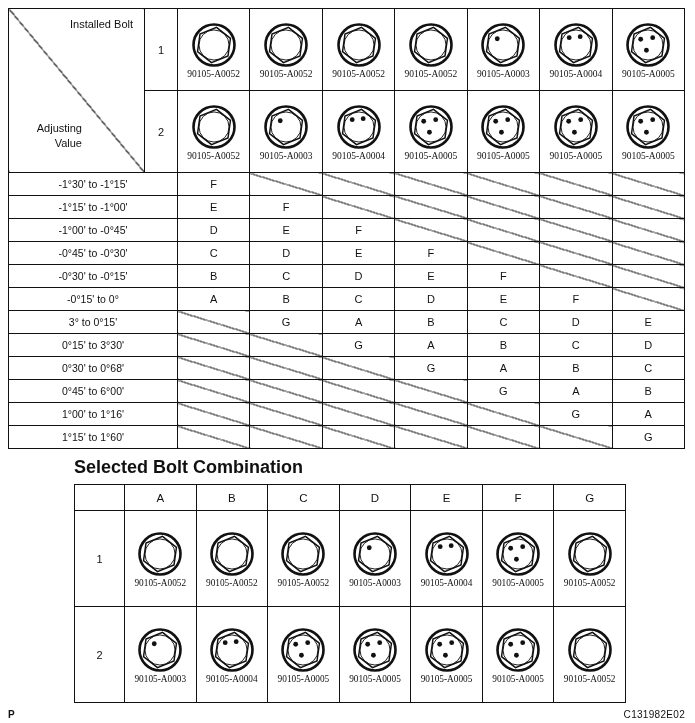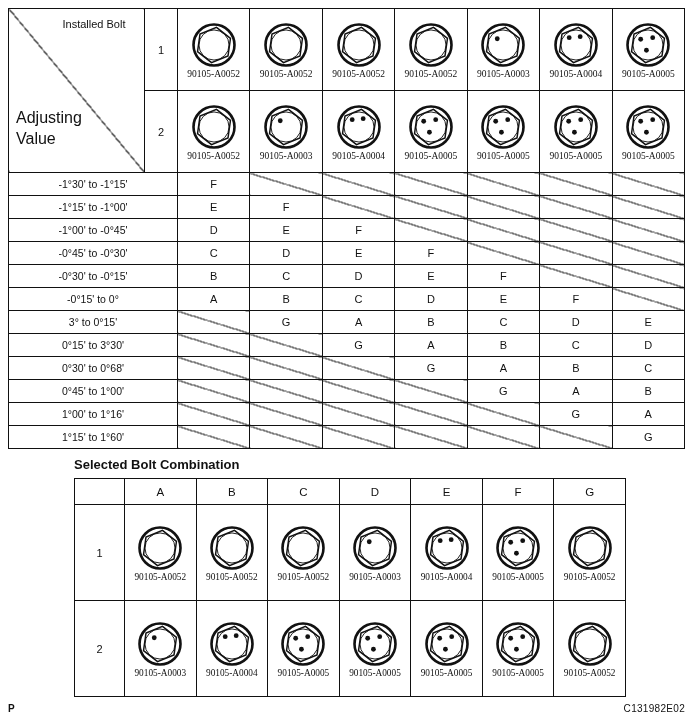--- a/index.html
+++ b/index.html
@@ -21,42 +21,42 @@
   .adj-table col.c-num    { width: 33px; }
 
   .corner-cell {
     position: relative;
     background: linear-gradient(to top right,
       transparent calc(50% - 0.6px), #333 calc(50% - 0.6px),
       #333 calc(50% + 0.6px), transparent calc(50% + 0.6px));
   }
   .corner-top {
     position: absolute; top: 8px; left: 46px; width: 78px;
-    font-size: 11px; line-height: 1.3; text-align: center;
+    font-size: 11px; line-height: 1.3; text-align: right;
   }
   .corner-bottom {
     position: absolute; bottom: 22px; left: 7px; width: 66px;
-    font-size: 16px; line-height: 1.3; text-align: left;
+    font-size: 11px; line-height: 1.3; text-align: right;
   }
 
   .num-cell { font-size: 11px; }
   .bolt-cell { height: 82px; }
   .bolt-svg { display: block; margin: 3px auto 0 auto; }
   .part-label { font-size: 9.5px; line-height: 1.1; margin-top: 1px; white-space: nowrap; font-family: Liberation Serif, serif; }
 
   .range-cell { height: 23px; font-size: 10.5px; white-space: nowrap; }
   .letter-cell { font-size: 11px; }
   .hatched {
     background: linear-gradient(to top right,
       transparent calc(50% - 0.6px), #444 calc(50% - 0.6px),
       #444 calc(50% + 0.6px), transparent calc(50% + 0.6px));
   }
 
   
-  .heading { font-weight: bold; font-size: 13px; margin: 8px 0 6px 66px; }
+  .heading { font-weight: bold; font-size: 18px; margin: 8px 0 6px 66px; }
 
   
   .comb-table { width: 552px; margin-left: 66px; }
   .comb-table col.c-num { width: 50px; }
   .comb-table .head-cell { height: 26px; font-size: 11.5px; }
   .comb-table .bolt-cell { height: 96px; }
   .comb-table .part-label { font-size: 9.3px; }
 
   
   .footer {
@@ -305,21 +305,21 @@
           <td class="range-cell" colspan="2">0°30' to 0°68'</td>
           <td class="letter-cell hatched"></td>
           <td class="letter-cell hatched"></td>
           <td class="letter-cell hatched"></td>
           <td class="letter-cell">G</td>
           <td class="letter-cell">A</td>
           <td class="letter-cell">B</td>
           <td class="letter-cell">C</td>
         </tr>
         <tr>
-          <td class="range-cell" colspan="2">0°45' to 1°00'</td>
+          <td class="range-cell" colspan="2">0°45' to 6°00'</td>
           <td class="letter-cell hatched"></td>
           <td class="letter-cell hatched"></td>
           <td class="letter-cell hatched"></td>
           <td class="letter-cell hatched"></td>
           <td class="letter-cell">G</td>
           <td class="letter-cell">A</td>
           <td class="letter-cell">B</td>
         </tr>
         <tr>
           <td class="range-cell" colspan="2">1°00' to 1°16'</td>

